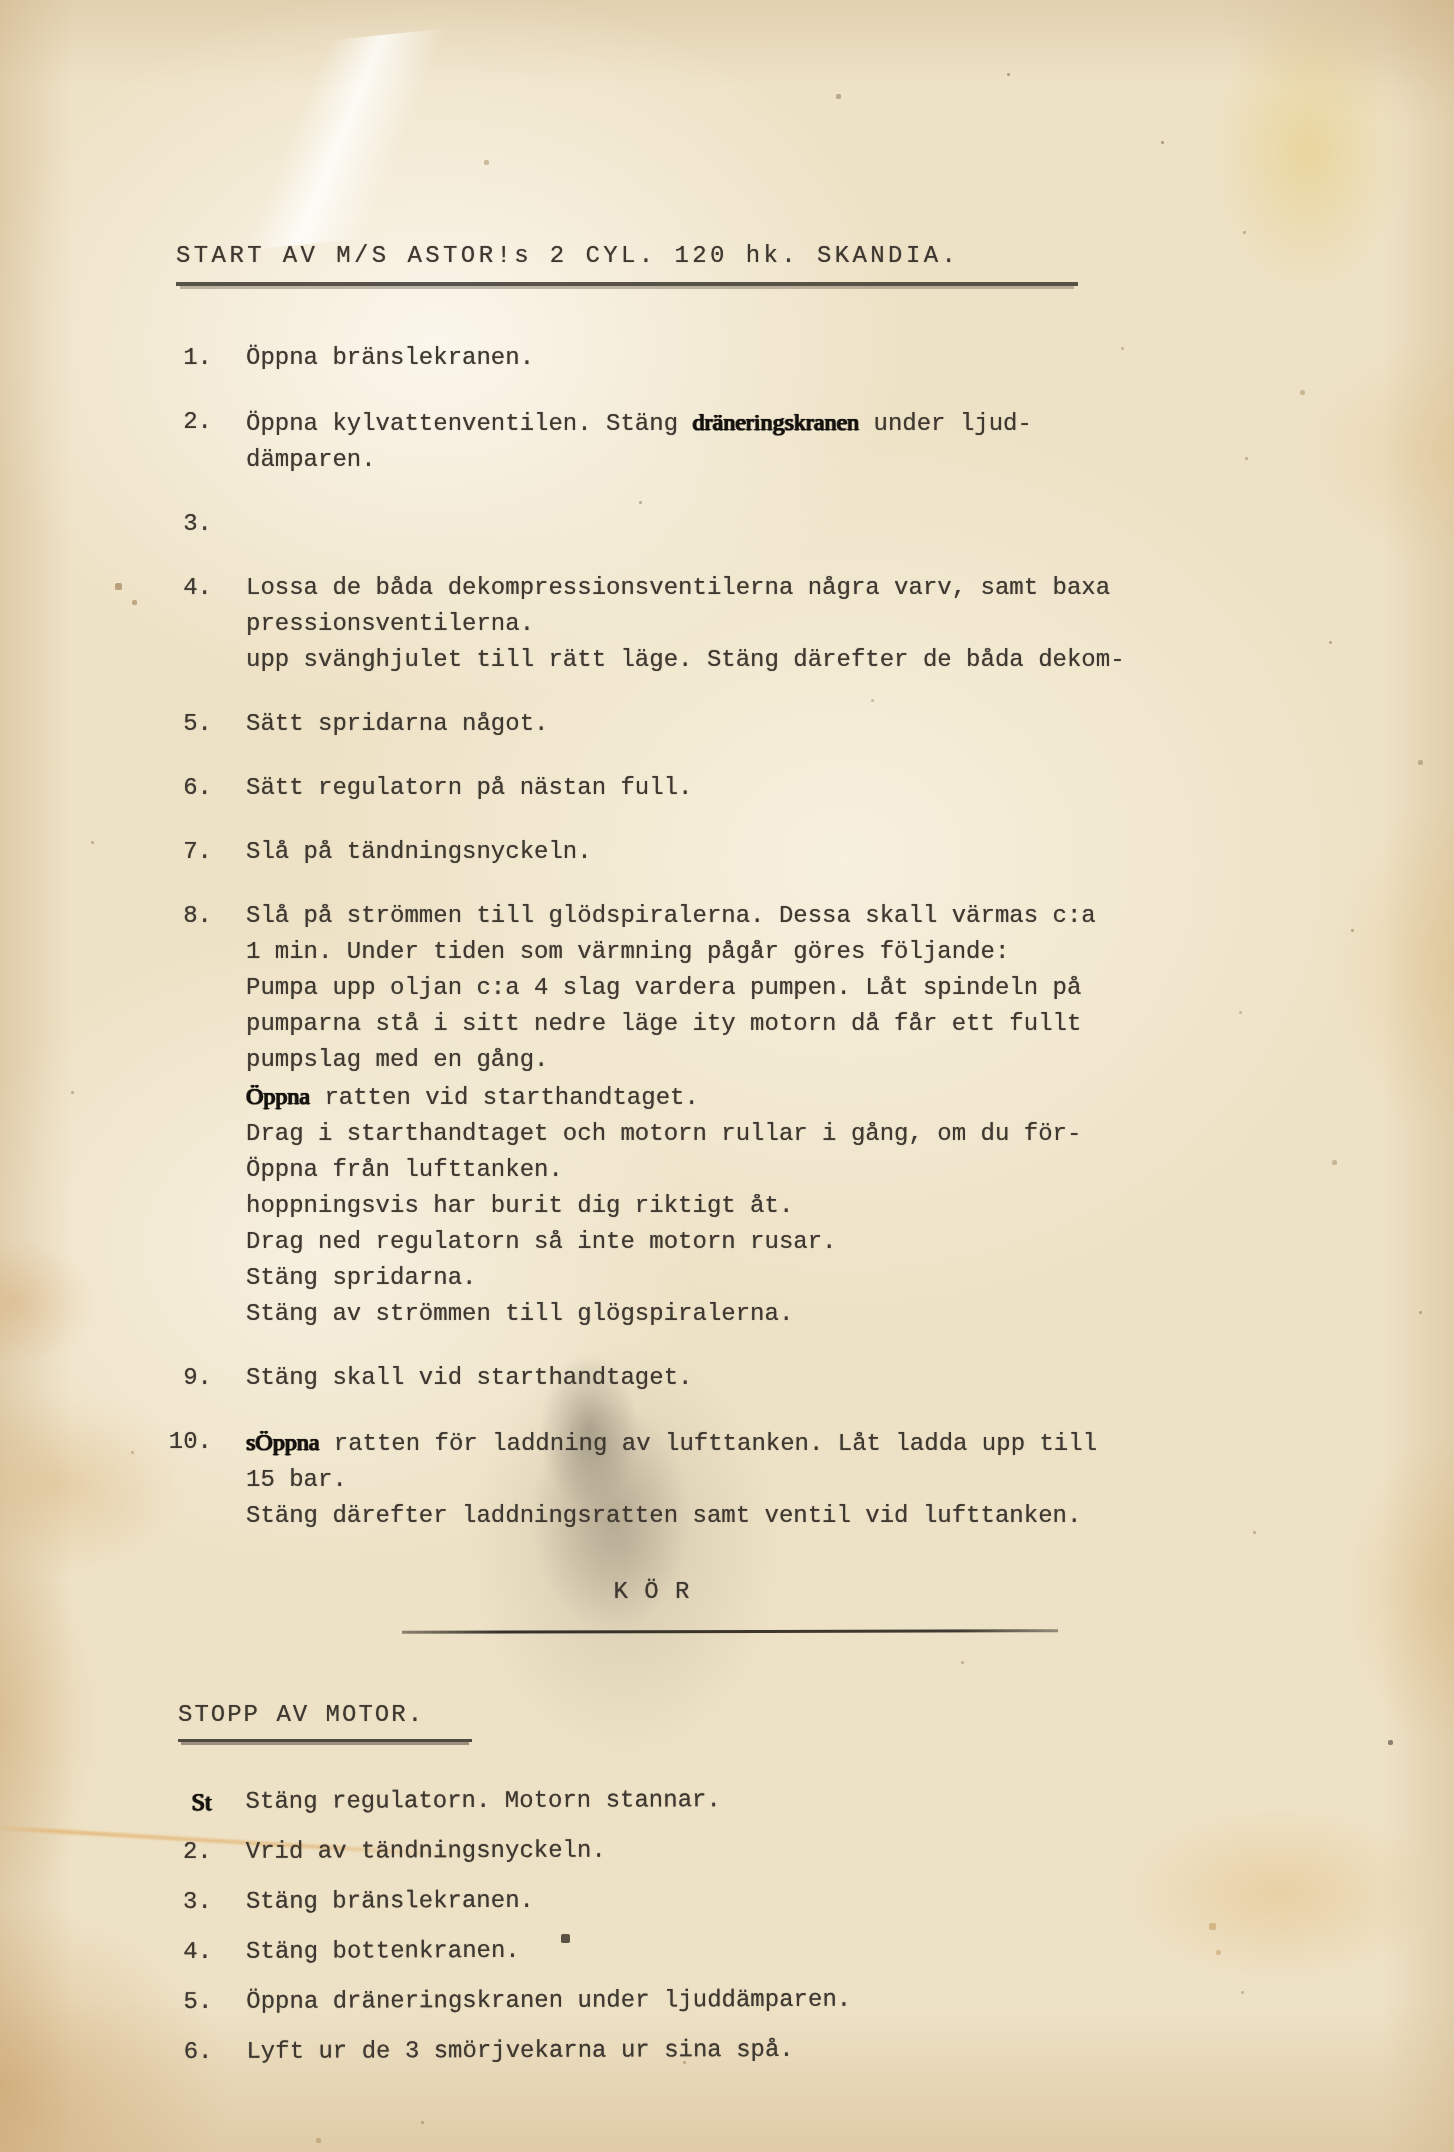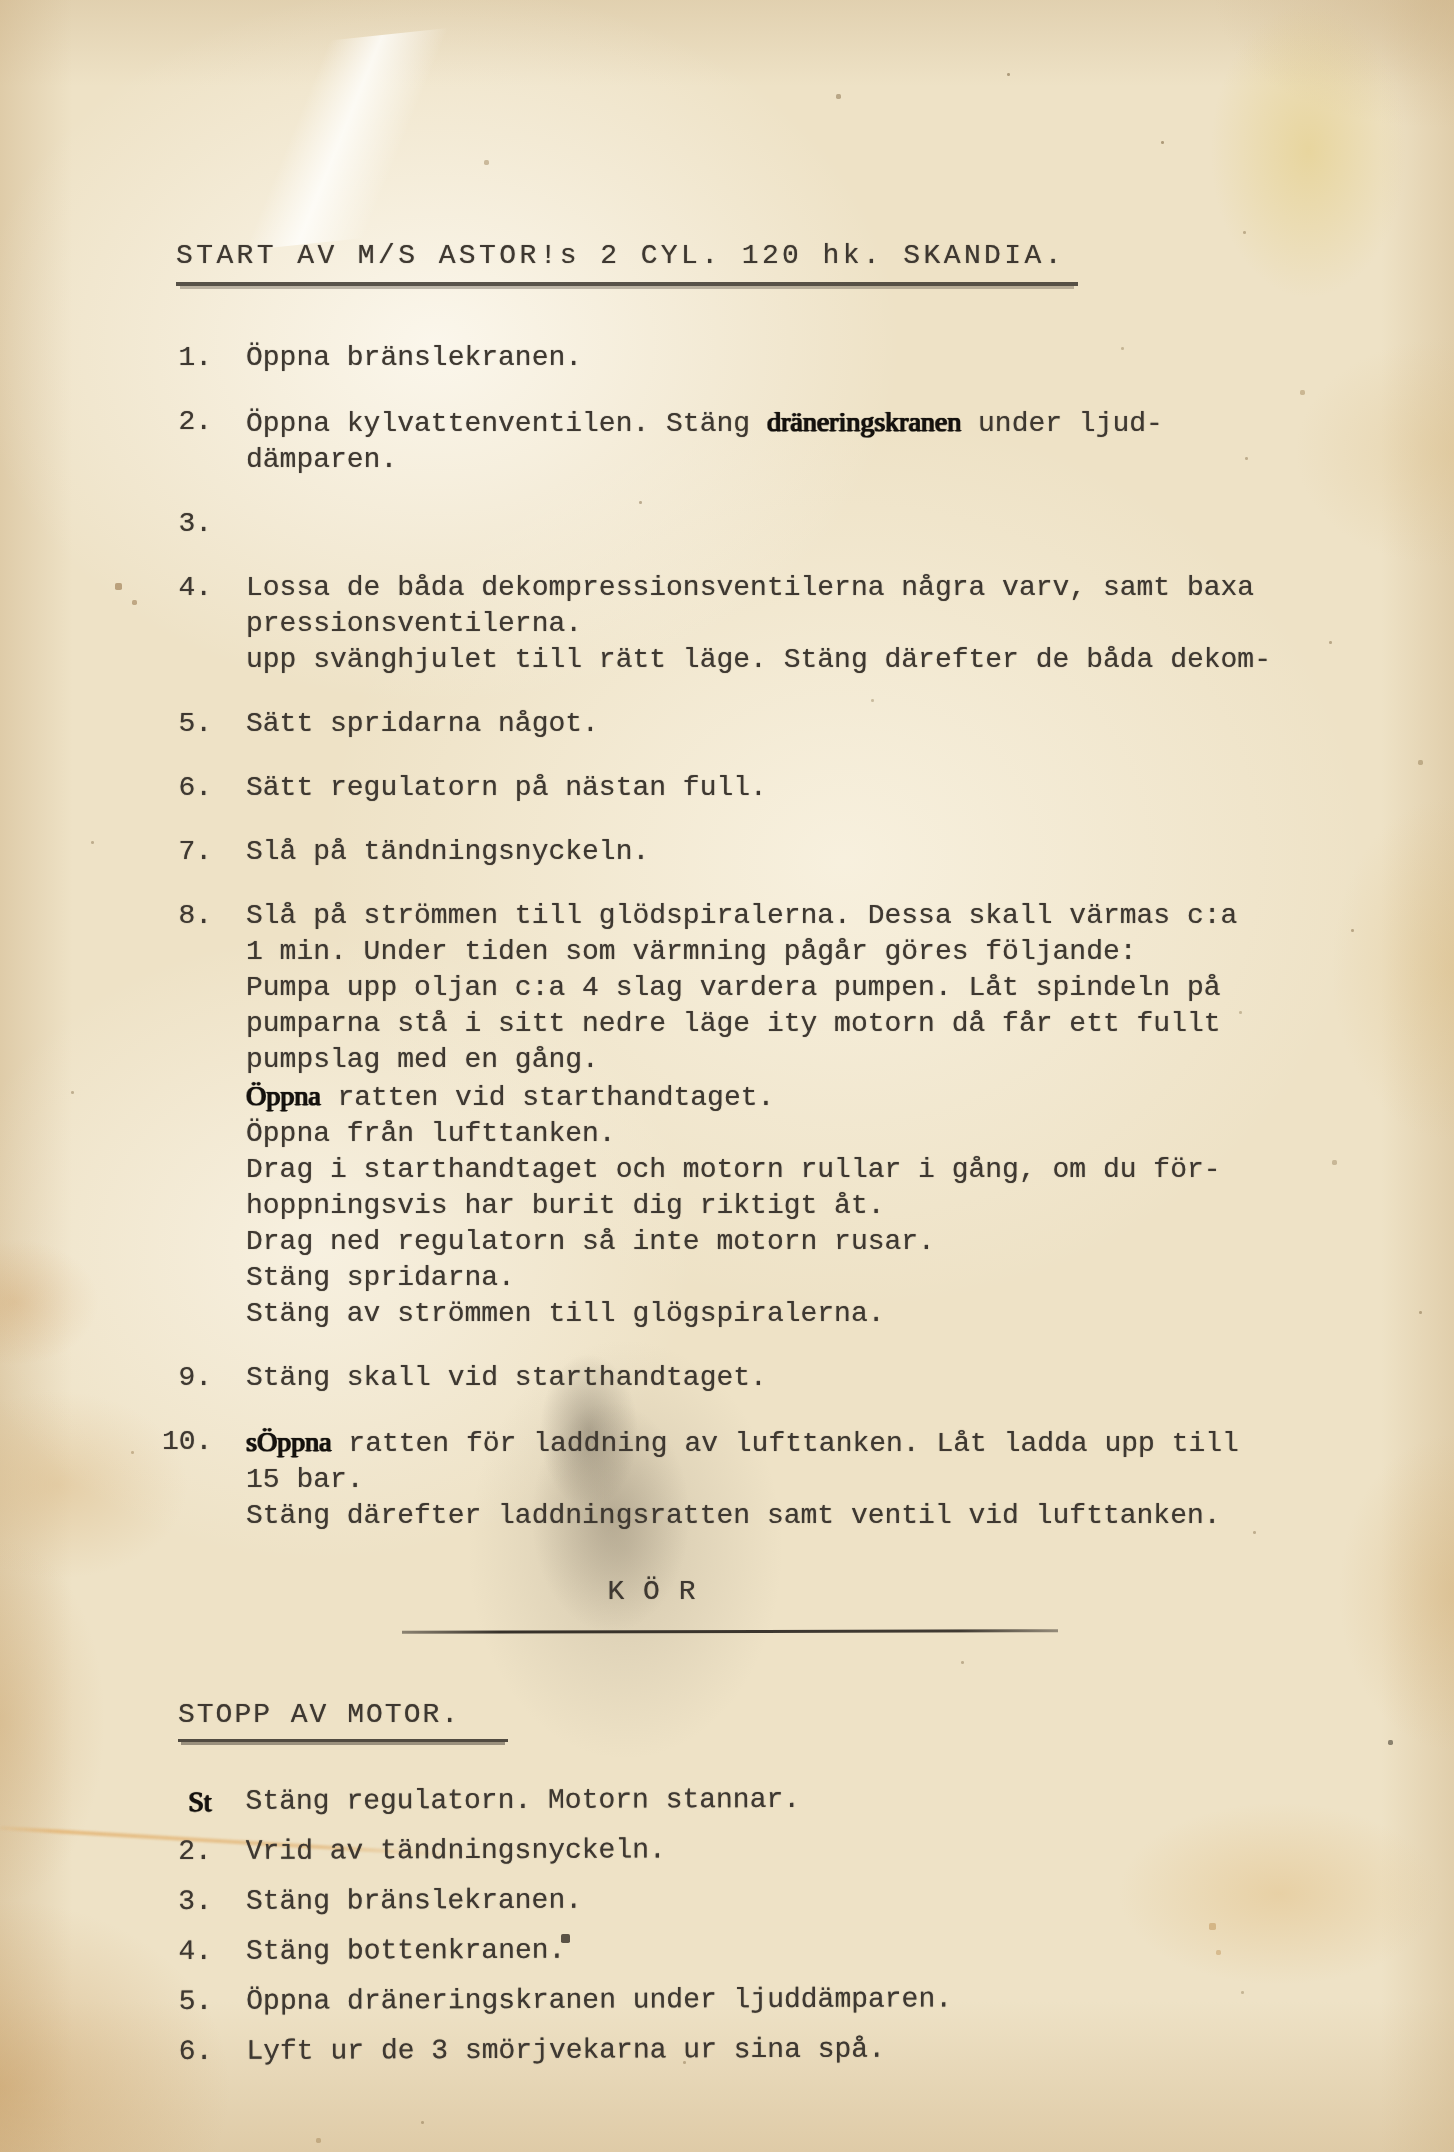--- a/index.html
+++ b/index.html
@@ -28,21 +28,21 @@
       radial-gradient(ellipse 230px 130px at 88% 88%, rgba(222,182,116,0.40), rgba(222,182,116,0) 70%),
       radial-gradient(ellipse 160px 220px at 100% 74%, rgba(212,174,114,0.38), rgba(212,174,114,0) 72%),
       
       radial-gradient(ellipse 300px 170px at 99% 0%, rgba(206,180,138,0.55), rgba(206,180,138,0) 75%),
       
       linear-gradient(to right, rgba(204,176,132,0.45), rgba(204,176,132,0) 5%, rgba(204,176,132,0) 95%, rgba(208,182,138,0.45)),
       linear-gradient(to bottom, rgba(206,182,142,0.40), rgba(206,182,142,0) 4%, rgba(206,182,142,0) 93%, rgba(208,180,136,0.50));
   }
   .doc{
     position:absolute;left:162px;top:238px;width:1220px;
-    font-size:28px;line-height:36px;color:#3e3831;
+    font-size:24px;line-height:36px;color:#3e3831;
     text-shadow:0 0 1px rgba(56,50,42,0.65);
   }
   .title-wrap{
     display:inline-block;margin-left:14px;width:902px;
     padding-bottom:8px;margin-bottom:54px;
     border-bottom:4px solid rgba(52,47,40,0.82);
     box-shadow:0 7px 0 -4px rgba(80,72,60,0.35);
   }
   .title{letter-spacing:3.4px;white-space:pre;}
   .list{list-style:none;margin:0;padding:0;}
@@ -174,22 +174,22 @@
       </div>
       <div class="item">
         <span class="num">8.</span>
         <div class="lines">
           <div class="line">Slå på strömmen till glödspiralerna. Dessa skall värmas c:a</div>
           <div class="line">1 min. Under tiden som värmning pågår göres följande:</div>
           <div class="line">Pumpa upp oljan c:a 4 slag vardera pumpen. Låt spindeln på</div>
           <div class="line">pumparna stå i sitt nedre läge ity motorn då får ett fullt</div>
           <div class="line">pumpslag med en gång.</div>
           <div class="line"><span class="heavy">Öppna</span><span> ratten vid starthandtaget.</span></div>
+          <div class="line">Drag i starthandtaget och motorn rullar i gång, om du för-</div>
           <div class="line">Öppna från lufttanken.</div>
-          <div class="line">Drag i starthandtaget och motorn rullar i gång, om du för-</div>
           <div class="line">hoppningsvis har burit dig riktigt åt.</div>
           <div class="line">Drag ned regulatorn så inte motorn rusar.</div>
           <div class="line">Stäng spridarna.</div>
           <div class="line">Stäng av strömmen till glögspiralerna.</div>
         </div>
       </div>
       <div class="item">
         <span class="num">9.</span>
         <div class="lines">
           <div class="line">Stäng skall vid starthandtaget.</div>

